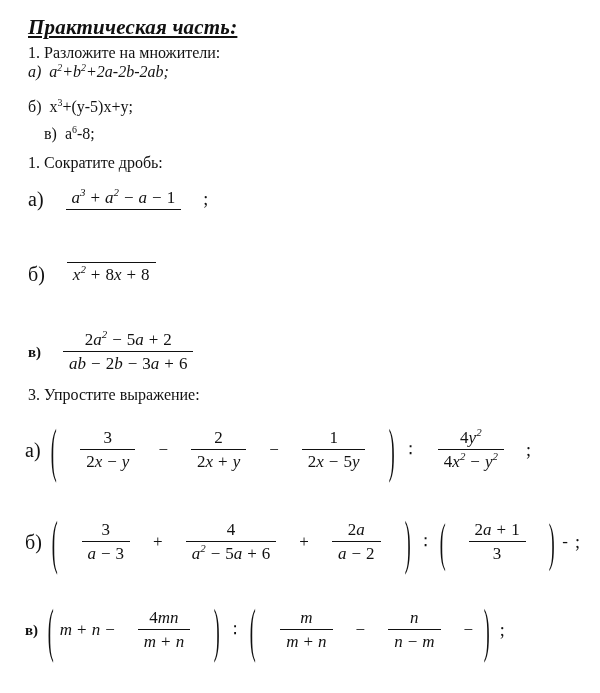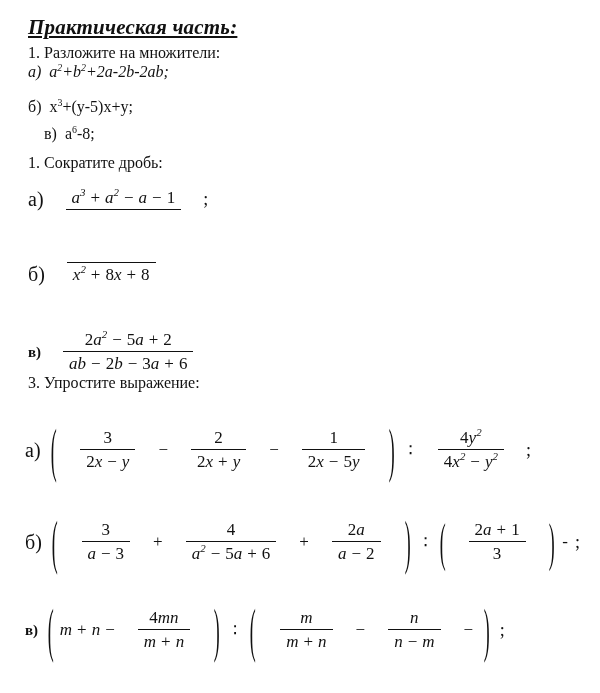--- a/index.html
+++ b/index.html
@@ -87,21 +87,21 @@
 
   <div class="mathrow" style="left:28px;top:330px;">
     <span class="lbl b">в)</span>
     <span class="frac">
       <span class="num"><span class="mn">2</span><span class="mi">a</span><span class="exp">2</span><span class="op">−</span><span class="mn">5</span><span class="mi">a</span><span class="op">+</span><span class="mn">2</span></span>
       <span class="bar"></span>
       <span class="den"><span class="mi">a</span><span class="mi">b</span><span class="op">−</span><span class="mn">2</span><span class="mi">b</span><span class="op">−</span><span class="mn">3</span><span class="mi">a</span><span class="op">+</span><span class="mn">6</span></span>
     </span>
   </div>
 
-  <div class="line" style="left:28px;top:375px;">3. Упростите выражение:</div>
+  <div class="line" style="left:28px;top:387px;">3. Упростите выражение:</div>
 
   <div class="mathrow" style="left:25px;top:428px;">
     <span class="lbl">а)</span>
     <span class="paren p-tall">(</span>
     <span class="frac">
       <span class="num"><span class="mn">3</span></span>
       <span class="bar"></span>
       <span class="den"><span class="mn">2</span><span class="mi">x</span><span class="op">−</span><span class="mi">y</span></span>
     </span>
     <span class="op">−</span>

